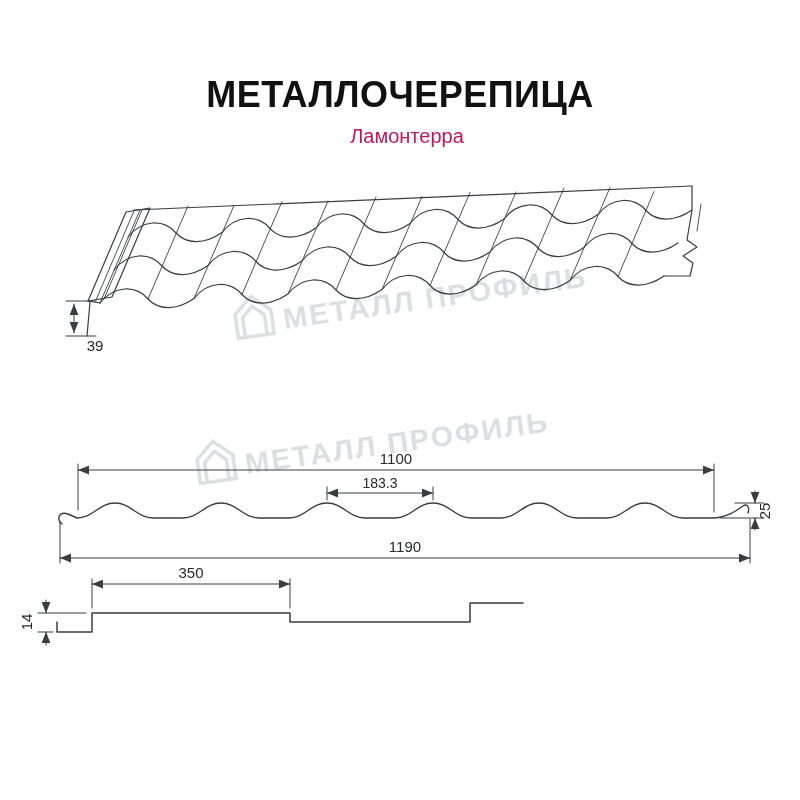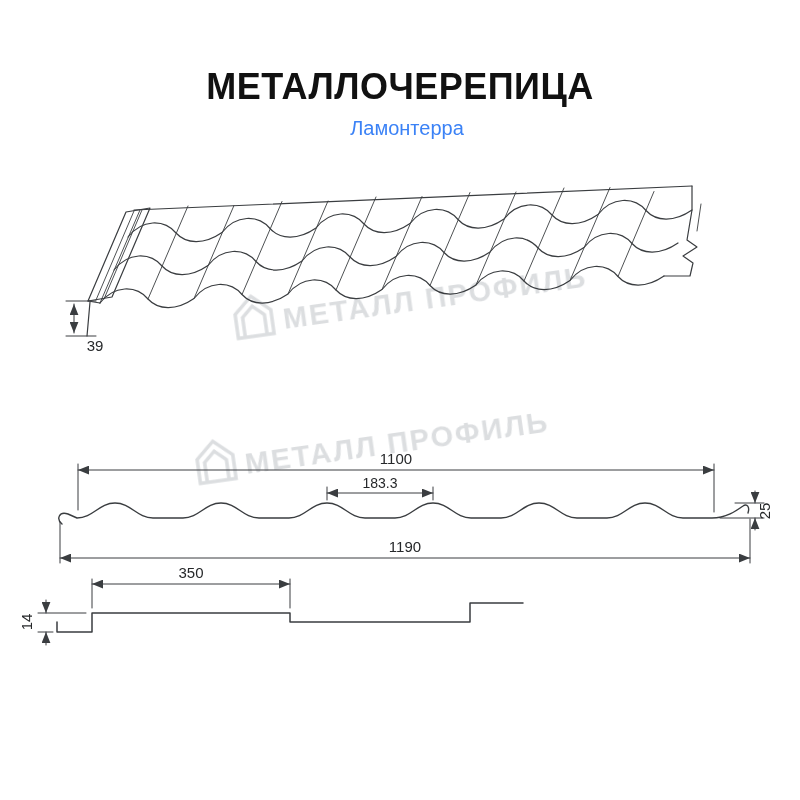--- a/index.html
+++ b/index.html
@@ -1,20 +1,20 @@
 <!DOCTYPE html>
 <html><head>
 <meta charset="utf-8">
 <style>
   html,body{margin:0;padding:0;background:#ffffff;}
   .page{position:relative;width:800px;height:800px;background:#ffffff;overflow:hidden;
         font-family:"Liberation Sans","DejaVu Sans",sans-serif;}
   .header{position:absolute;top:66px;left:0;width:800px;text-align:center;z-index:3;}
-  .title{font-size:36px;font-weight:700;color:#111111;letter-spacing:0.5px;margin:0;}
-  .subtitle{font-size:20px;font-weight:500;color:#3b82f6;margin:9px 0 0 14px;}
+  .title{font-size:36px;font-weight:700;color:#111111;letter-spacing:0.5px;margin:8px;}
+  .subtitle{font-size:20px;font-weight:500;color:#be185d;margin:9px 0 0 14px;}
   svg.canvas{position:absolute;top:0;left:0;z-index:2;}
   svg text.dim{font-family:"Liberation Sans","DejaVu Sans",sans-serif;font-size:15px;fill:#26282a;stroke:none;}
   svg text.dim-small{font-size:14px;}
   svg text.wm{font-family:"Liberation Sans","DejaVu Sans",sans-serif;font-size:29px;font-weight:700;
               letter-spacing:2px;fill:#bfc3c7;stroke:none;}
 </style>
 </head>
 <body>
 
 <div class="page">

